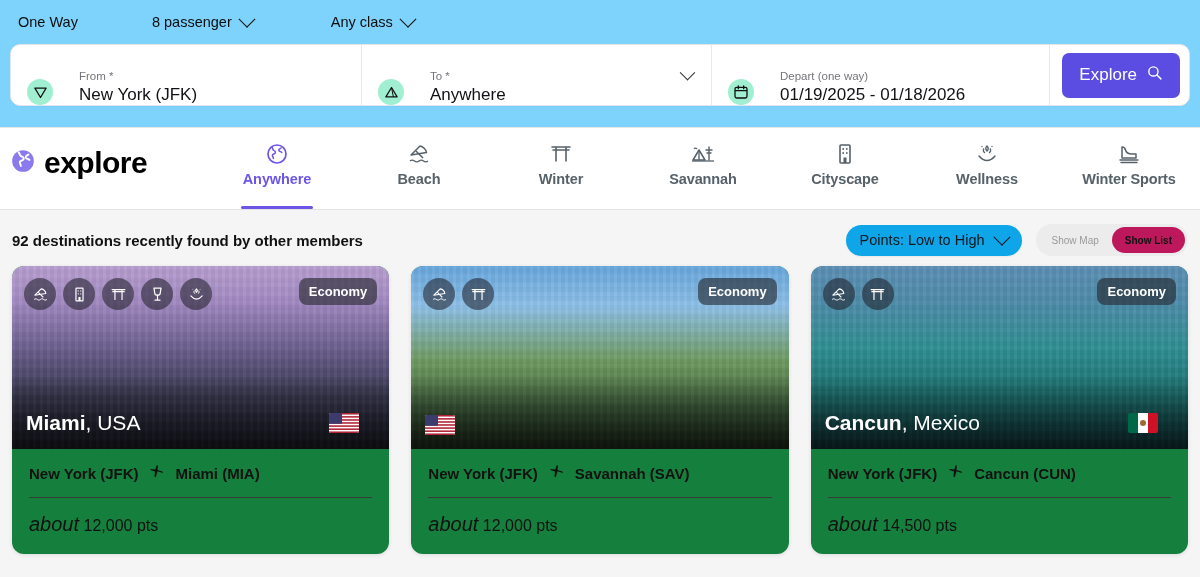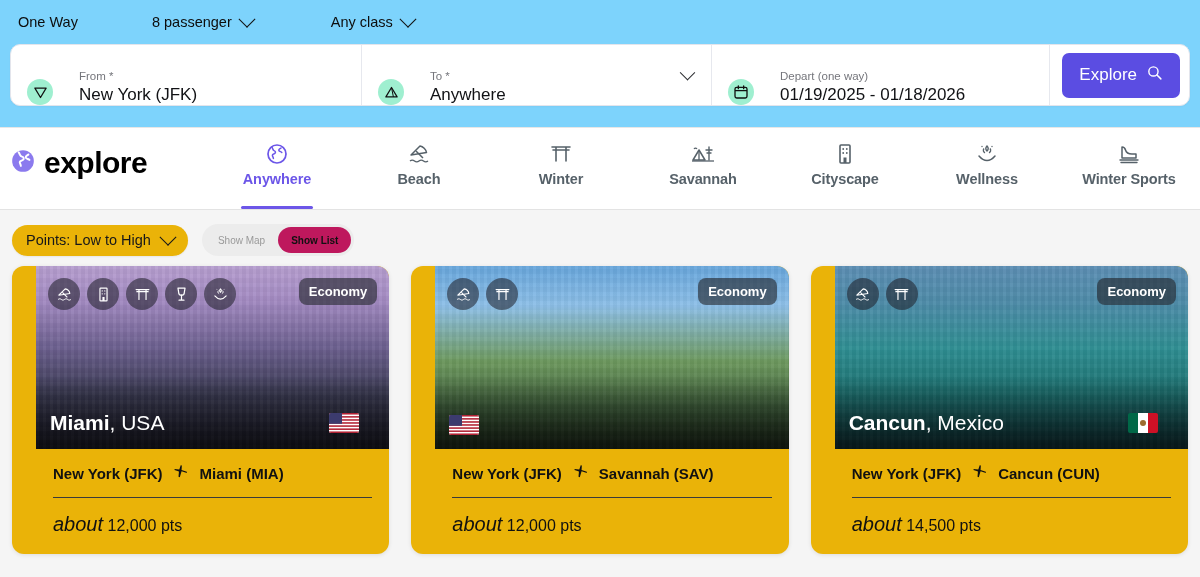--- a/index.html
+++ b/index.html
@@ -120,21 +120,21 @@
   .cat-ico { height: 26px; display: flex; align-items: flex-end; }
 
   
   .results-head {
     display: flex; align-items: center; justify-content: space-between;
     padding: 14px 12px 10px 12px;
   }
   .results-count { font-size: 15px; font-weight: bold; color: #111; }
   .head-right { display: flex; align-items: center; gap: 14px; }
   .sort-pill {
-    background: #eab308; border-radius: 18px;
+    background: #0ea5e9; border-radius: 18px;
     height: 31px; padding: 0 14px;
     display: flex; align-items: center; gap: 9px;
     font-size: 14.5px; color: #16171a; cursor: pointer;
     box-shadow: 0 1px 2px rgba(0,0,0,.06);
   }
   .sort-pill .chev { border-color: #16171a; }
   .seg {
     background: #ececec; border-radius: 18px;
     height: 32px; display: flex; align-items: center; padding: 3px;
   }
@@ -146,26 +146,25 @@
   }
   .seg-btn.active { background: #be185d; color: #111; font-weight: bold; }
 
   
   .cards {
     display: flex; gap: 22px;
     padding: 0 12px;
   }
   .card {
     width: 378px;
-    background: #eab308;
+    background: #15803d;
     border-radius: 12px;
     overflow: hidden;
     box-shadow: 0 1px 4px rgba(0,0,0,.10);
     cursor: pointer;
-    padding-left: 24px;
   }
   .card-img {
     height: 183px; position: relative; overflow: hidden;
   }
   .card-img.miami {
     background:
       linear-gradient(180deg,#b79fd0 0%, #a58cc4 18%, #6b5f8e 45%, #3a3a52 70%, #20202e 100%);
   }
   .card-img.savannah {
     background:
@@ -391,20 +390,21 @@
             <path d="M4 18h18M5 20.5h16" stroke="#566169" stroke-width="1.4" stroke-linecap="round"></path>
           </svg>
       </span>
       <span class="cat-label">Winter Sports</span>
     </div>
 
   </div>
 </div>
 
 <div class="results-head">
+  <div class="results-count">92 destinations recently found by other members</div>
   <div class="head-right">
     <div class="sort-pill">
       <span>Points: Low to High</span>
       <span class="chev"></span>
     </div>
     <div class="seg">
       <button class="seg-btn">Show Map</button>
       <button class="seg-btn active">Show List</button>
     </div>
   </div>

